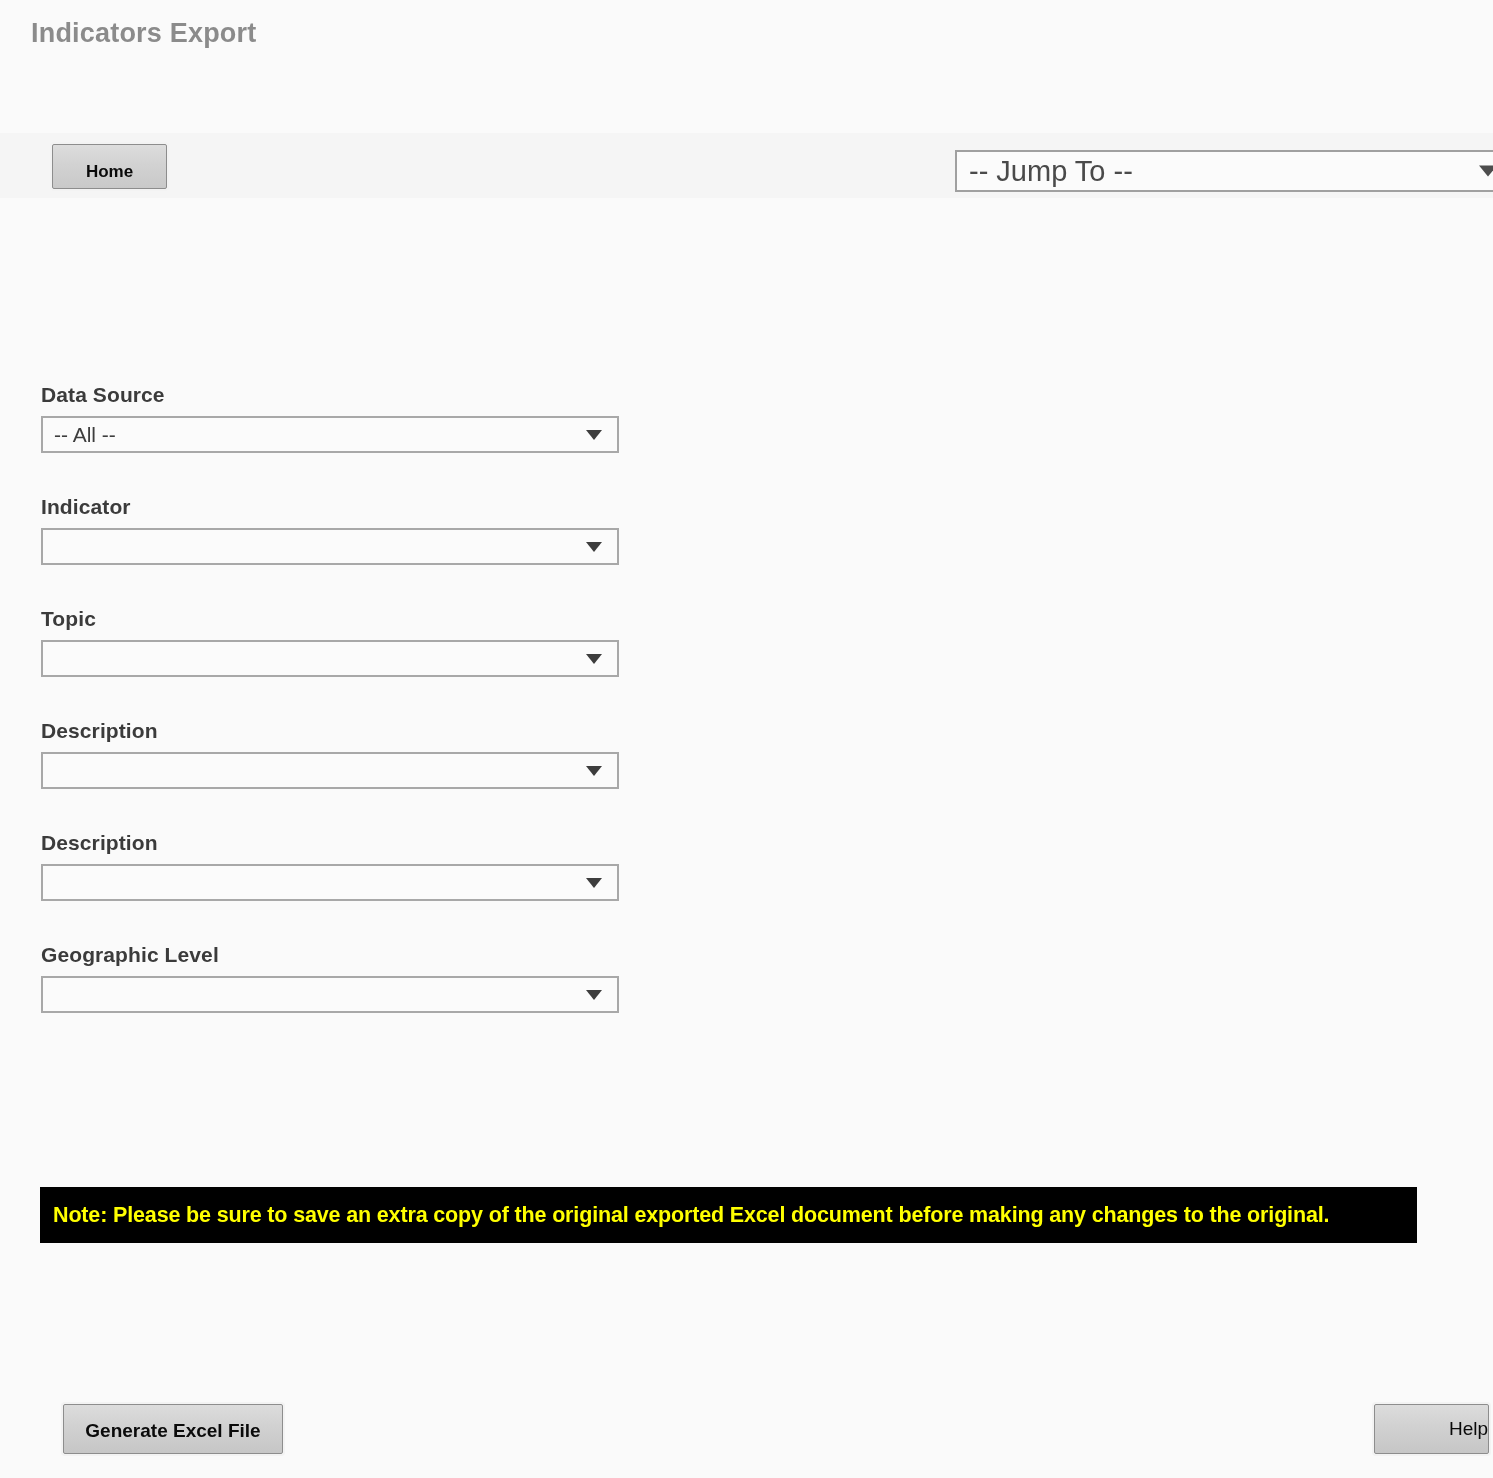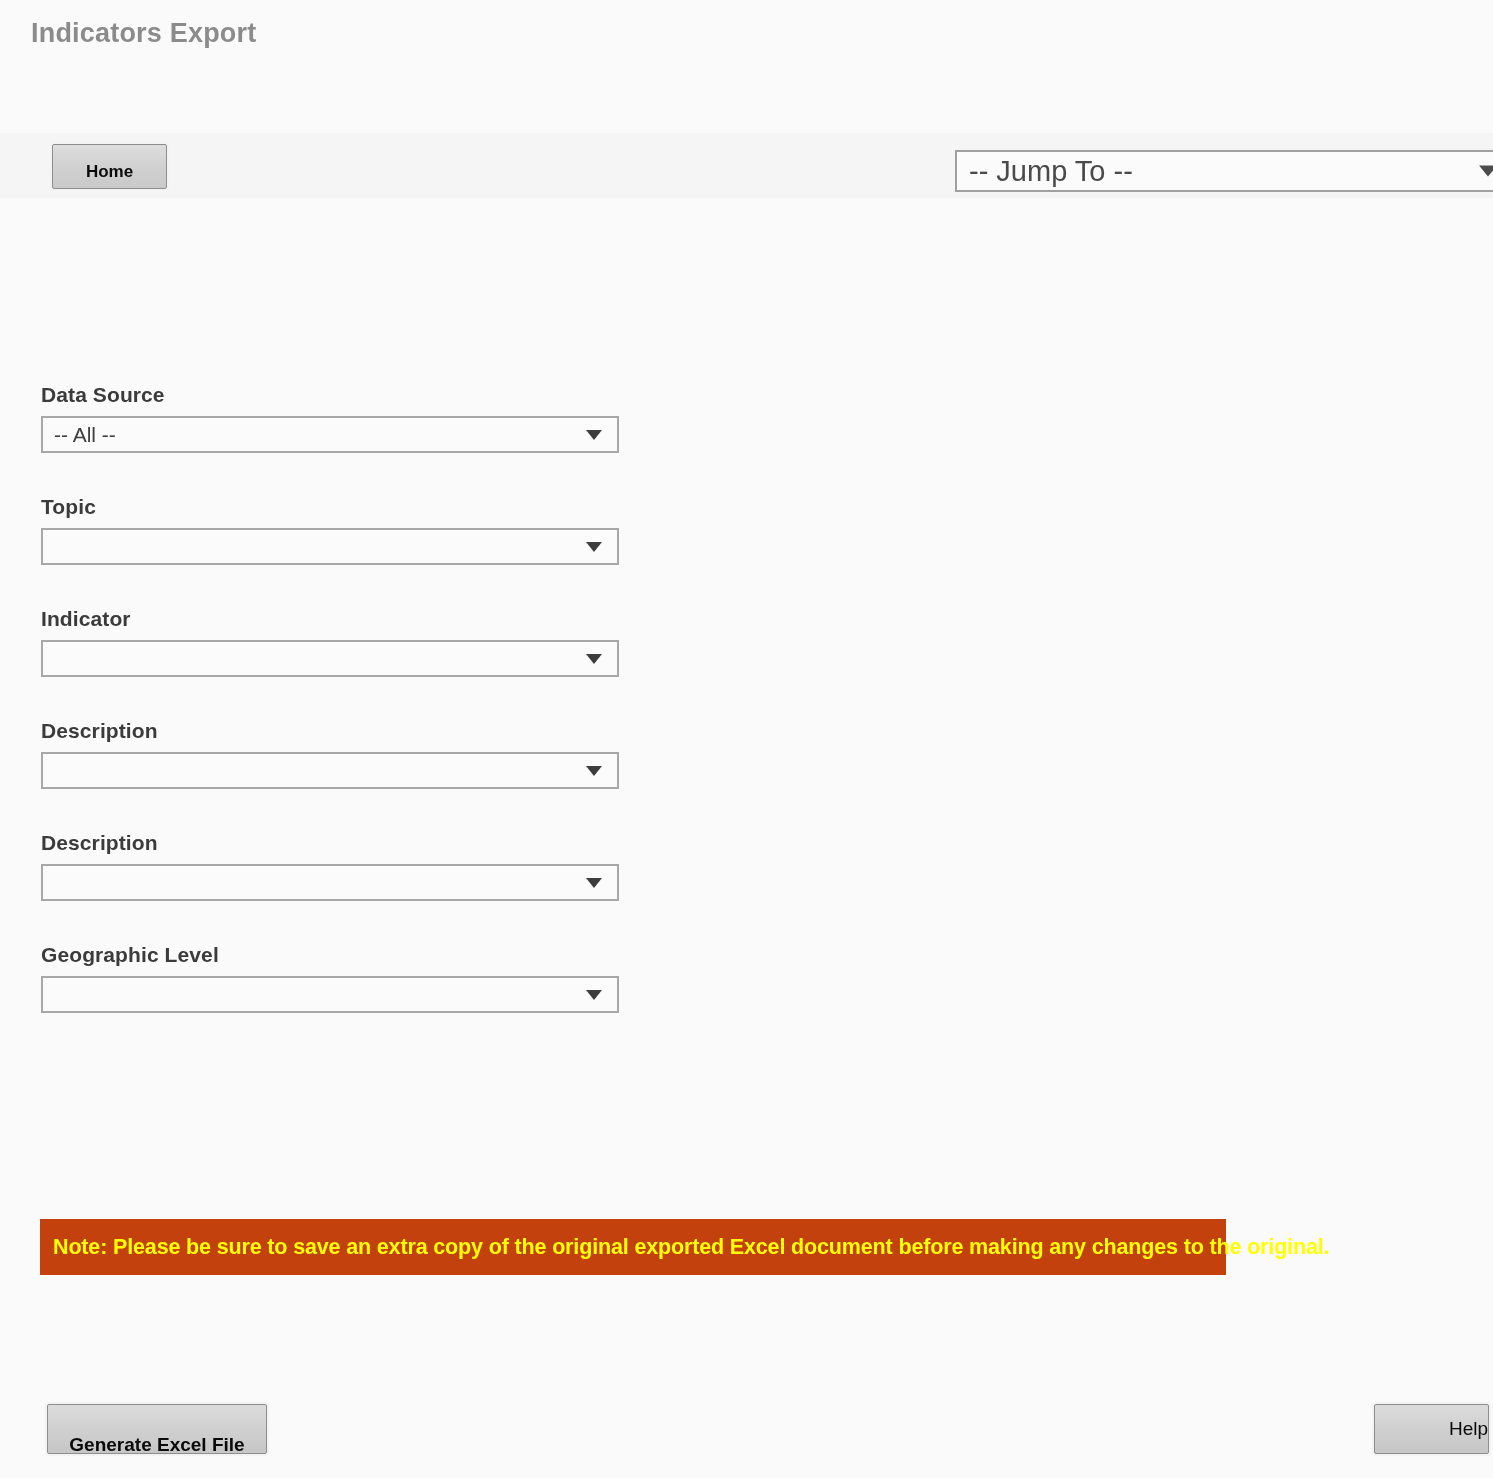--- a/index.html
+++ b/index.html
@@ -136,55 +136,54 @@
     border-left: 8px solid transparent;
     border-right: 8px solid transparent;
     border-top: 10px solid #3d3d3d;
   }
 
   
   .note-banner {
     position: absolute;
     left: 40px;
     top: 1187px;
-    width: 1186px;
+    width: 1377px;
     height: 56px;
-    background: #c2410c;
+    background: #000000;
     box-sizing: border-box;
-    margin-top: 32px;
   }
   .note-banner .note-text {
     position: absolute;
     left: 13px;
     top: 0;
     line-height: 56px;
     font-size: 21.5px;
     font-weight: bold;
     color: #ffff00;
     white-space: nowrap;
     letter-spacing: -0.15px;
   }
 
   
   .generate-button {
     position: absolute;
-    left: 47px;
+    left: 63px;
     top: 1404px;
     width: 220px;
     height: 50px;
     background: linear-gradient(180deg, #dcdcdc 0%, #d1d1d1 45%, #c6c6c6 100%);
     border: 1px solid #8d8d8d;
     border-radius: 2px;
     box-shadow: 0 0 0 2px #f3f3f3;
     font-family: "Liberation Sans", sans-serif;
     font-size: 19px;
     font-weight: bold;
     color: #0a0a0a;
     cursor: pointer;
-    padding: 16px;
+    padding: 2px;
     line-height: 48px;
     text-align: center;
   }
   .help-button {
     position: absolute;
     left: 1374px;
     top: 1404px;
     width: 115px;
     height: 50px;
     background: linear-gradient(180deg, #dcdcdc 0%, #d1d1d1 45%, #c6c6c6 100%);
@@ -218,29 +217,29 @@
 
   <div class="field">
     <div class="field-label">Data Source</div>
     <div class="field-select">
       <span class="sel-text">-- All --</span>
       <span class="sel-arrow"></span>
     </div>
   </div>
 
   <div class="field">
+    <div class="field-label">Indicator</div>
+    <div class="field-select">
+      <span class="sel-text"></span>
+      <span class="sel-arrow"></span>
+    </div>
+  </div>
+
+  <div class="field">
     <div class="field-label">Topic</div>
-    <div class="field-select">
-      <span class="sel-text"></span>
-      <span class="sel-arrow"></span>
-    </div>
-  </div>
-
-  <div class="field">
-    <div class="field-label">Indicator</div>
     <div class="field-select">
       <span class="sel-text"></span>
       <span class="sel-arrow"></span>
     </div>
   </div>
 
   <div class="field">
     <div class="field-label">Description</div>
     <div class="field-select">
       <span class="sel-text"></span>

